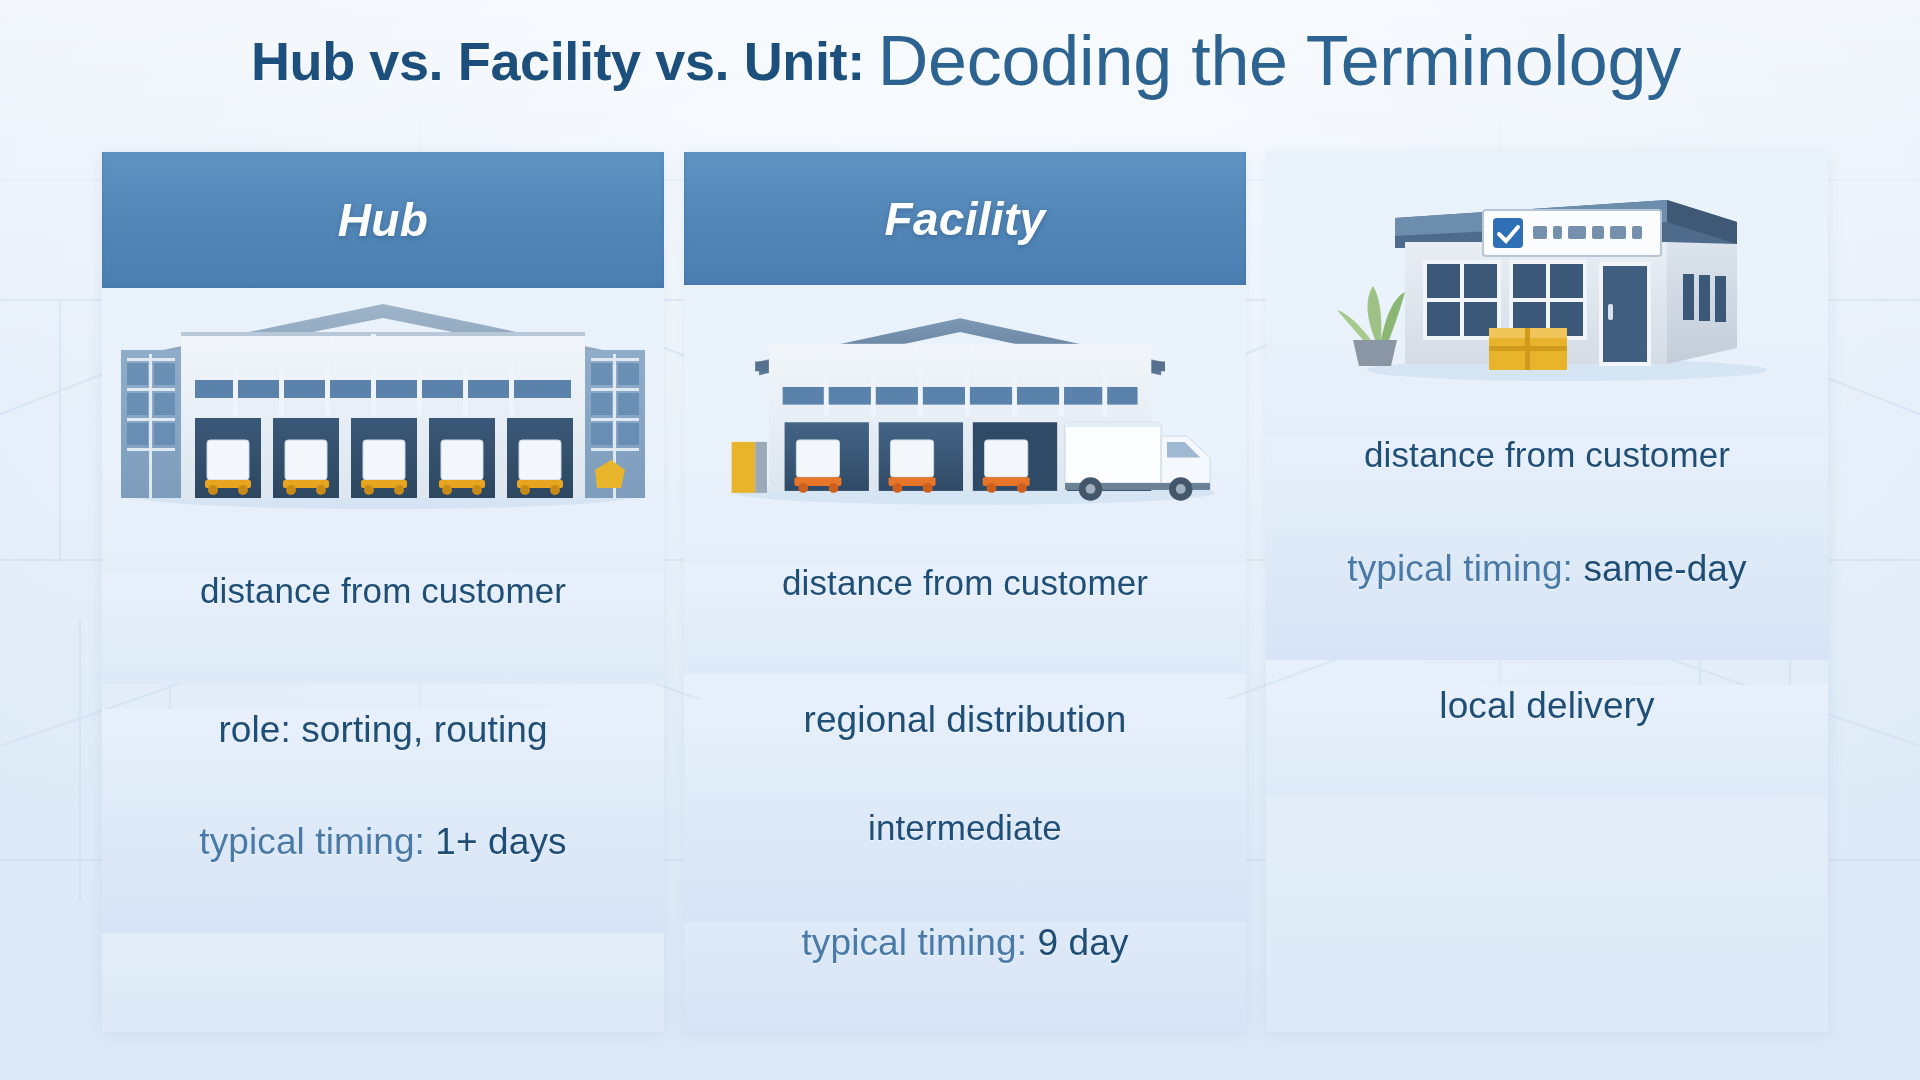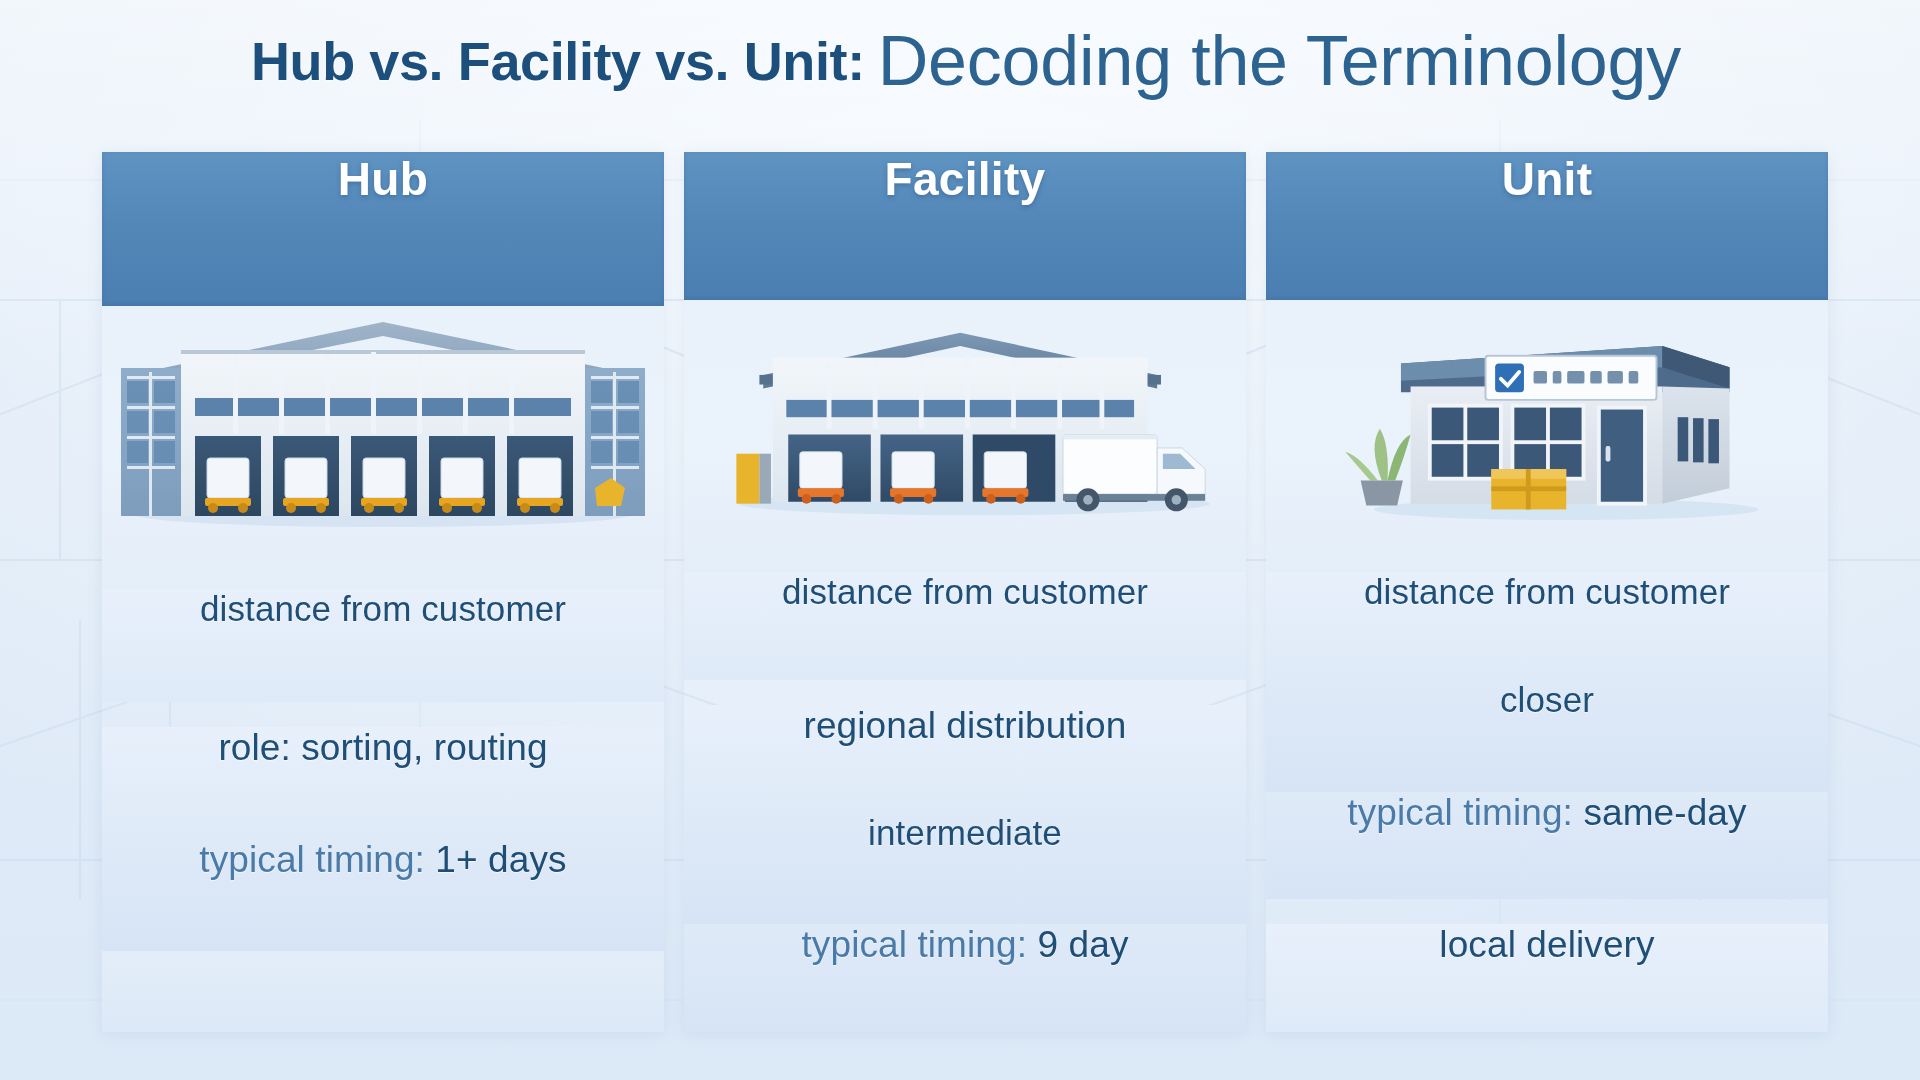--- a/index.html
+++ b/index.html
@@ -42,24 +42,25 @@
   
   #columns{
     position:absolute;left:102px;top:152px;width:1726px;height:880px;
     display:flex;gap:20px;
   }
   .col{
     flex:1 1 0;display:flex;flex-direction:column;
     box-shadow:0 2px 14px rgba(100,140,180,.13);
   }
   .col-head{
-    height:154px;
+    height:136px;
     background:linear-gradient(180deg,#5f93c2 0%,#5387b8 48%,#4b7fb2 100%);
-    display:flex;align-items:flex-start;justify-content:center;
+    display:flex;align-items:center;justify-content:center;
     box-shadow:inset 0 -2px 5px rgba(40,80,120,.18);
+    font-style:italic;
   }
   .col-head-label{
     color:#ffffff;font-size:46px;font-weight:600;letter-spacing:.3px;
     text-shadow:0 2px 5px rgba(30,70,110,.38);
   }
 
   
   .col-art{
     height:283px;position:relative;overflow:hidden;
     background:linear-gradient(180deg,#e9f2fb 0%,#eaf2fb 55%,#e4eef9 100%);
@@ -360,23 +361,20 @@
     <div class="row row-b r-value">
       <span class="row-text">intermediate</span>
     </div>
     <div class="row row-b r-timing">
       <span class="row-text big"><span class="timing-label">typical timing:</span>&nbsp;<span class="timing-value">9 day</span></span>
     </div>
     <div class="col-foot"></div>
   </div>
 
   <div class="col">
-    <div class="col-head">
-      <span class="col-head-label">Unit</span>
-    </div>
 
     <div class="col-art">
       <svg viewBox="0 0 560 283" preserveAspectRatio="xMidYMid meet">
         <defs>
           <linearGradient id="uWall" x1="0" y1="0" x2="0" y2="1">
             <stop offset="0" stop-color="#e9eef4"></stop>
               <stop offset="1" stop-color="#d4dce6"></stop>
           </linearGradient>
           <linearGradient id="uSide" x1="0" y1="0" x2="0" y2="1">
             <stop offset="0" stop-color="#dbe3ec"></stop>
@@ -437,23 +435,20 @@
           <path d="M114 188 q8 -40 24 -48 q-6 22 -16 48 z" fill="#8cb674"></path>
           <path d="M104 188 q-20 -26 -34 -30 q12 14 26 30 z" fill="#a6c98e"></path>
           <path d="M86 188 h44 l-6 26 h-32 z" fill="#8a96a4"></path>
         </g>
       </svg>
     </div>
 
     <div class="row row-a r-metric">
       <span class="row-text">distance from customer</span>
     </div>
-    <div class="row row-b r-value">
-      <span class="row-text">closer</span>
-    </div>
     <div class="row row-b r-timing">
       <span class="row-text big"><span class="timing-label">typical timing:</span>&nbsp;<span class="timing-value">same-day</span></span>
     </div>
     <div class="row row-a r-role">
       <span class="row-text big">local delivery</span>
     </div>
     <div class="col-foot"></div>
   </div>
 
 </div>

